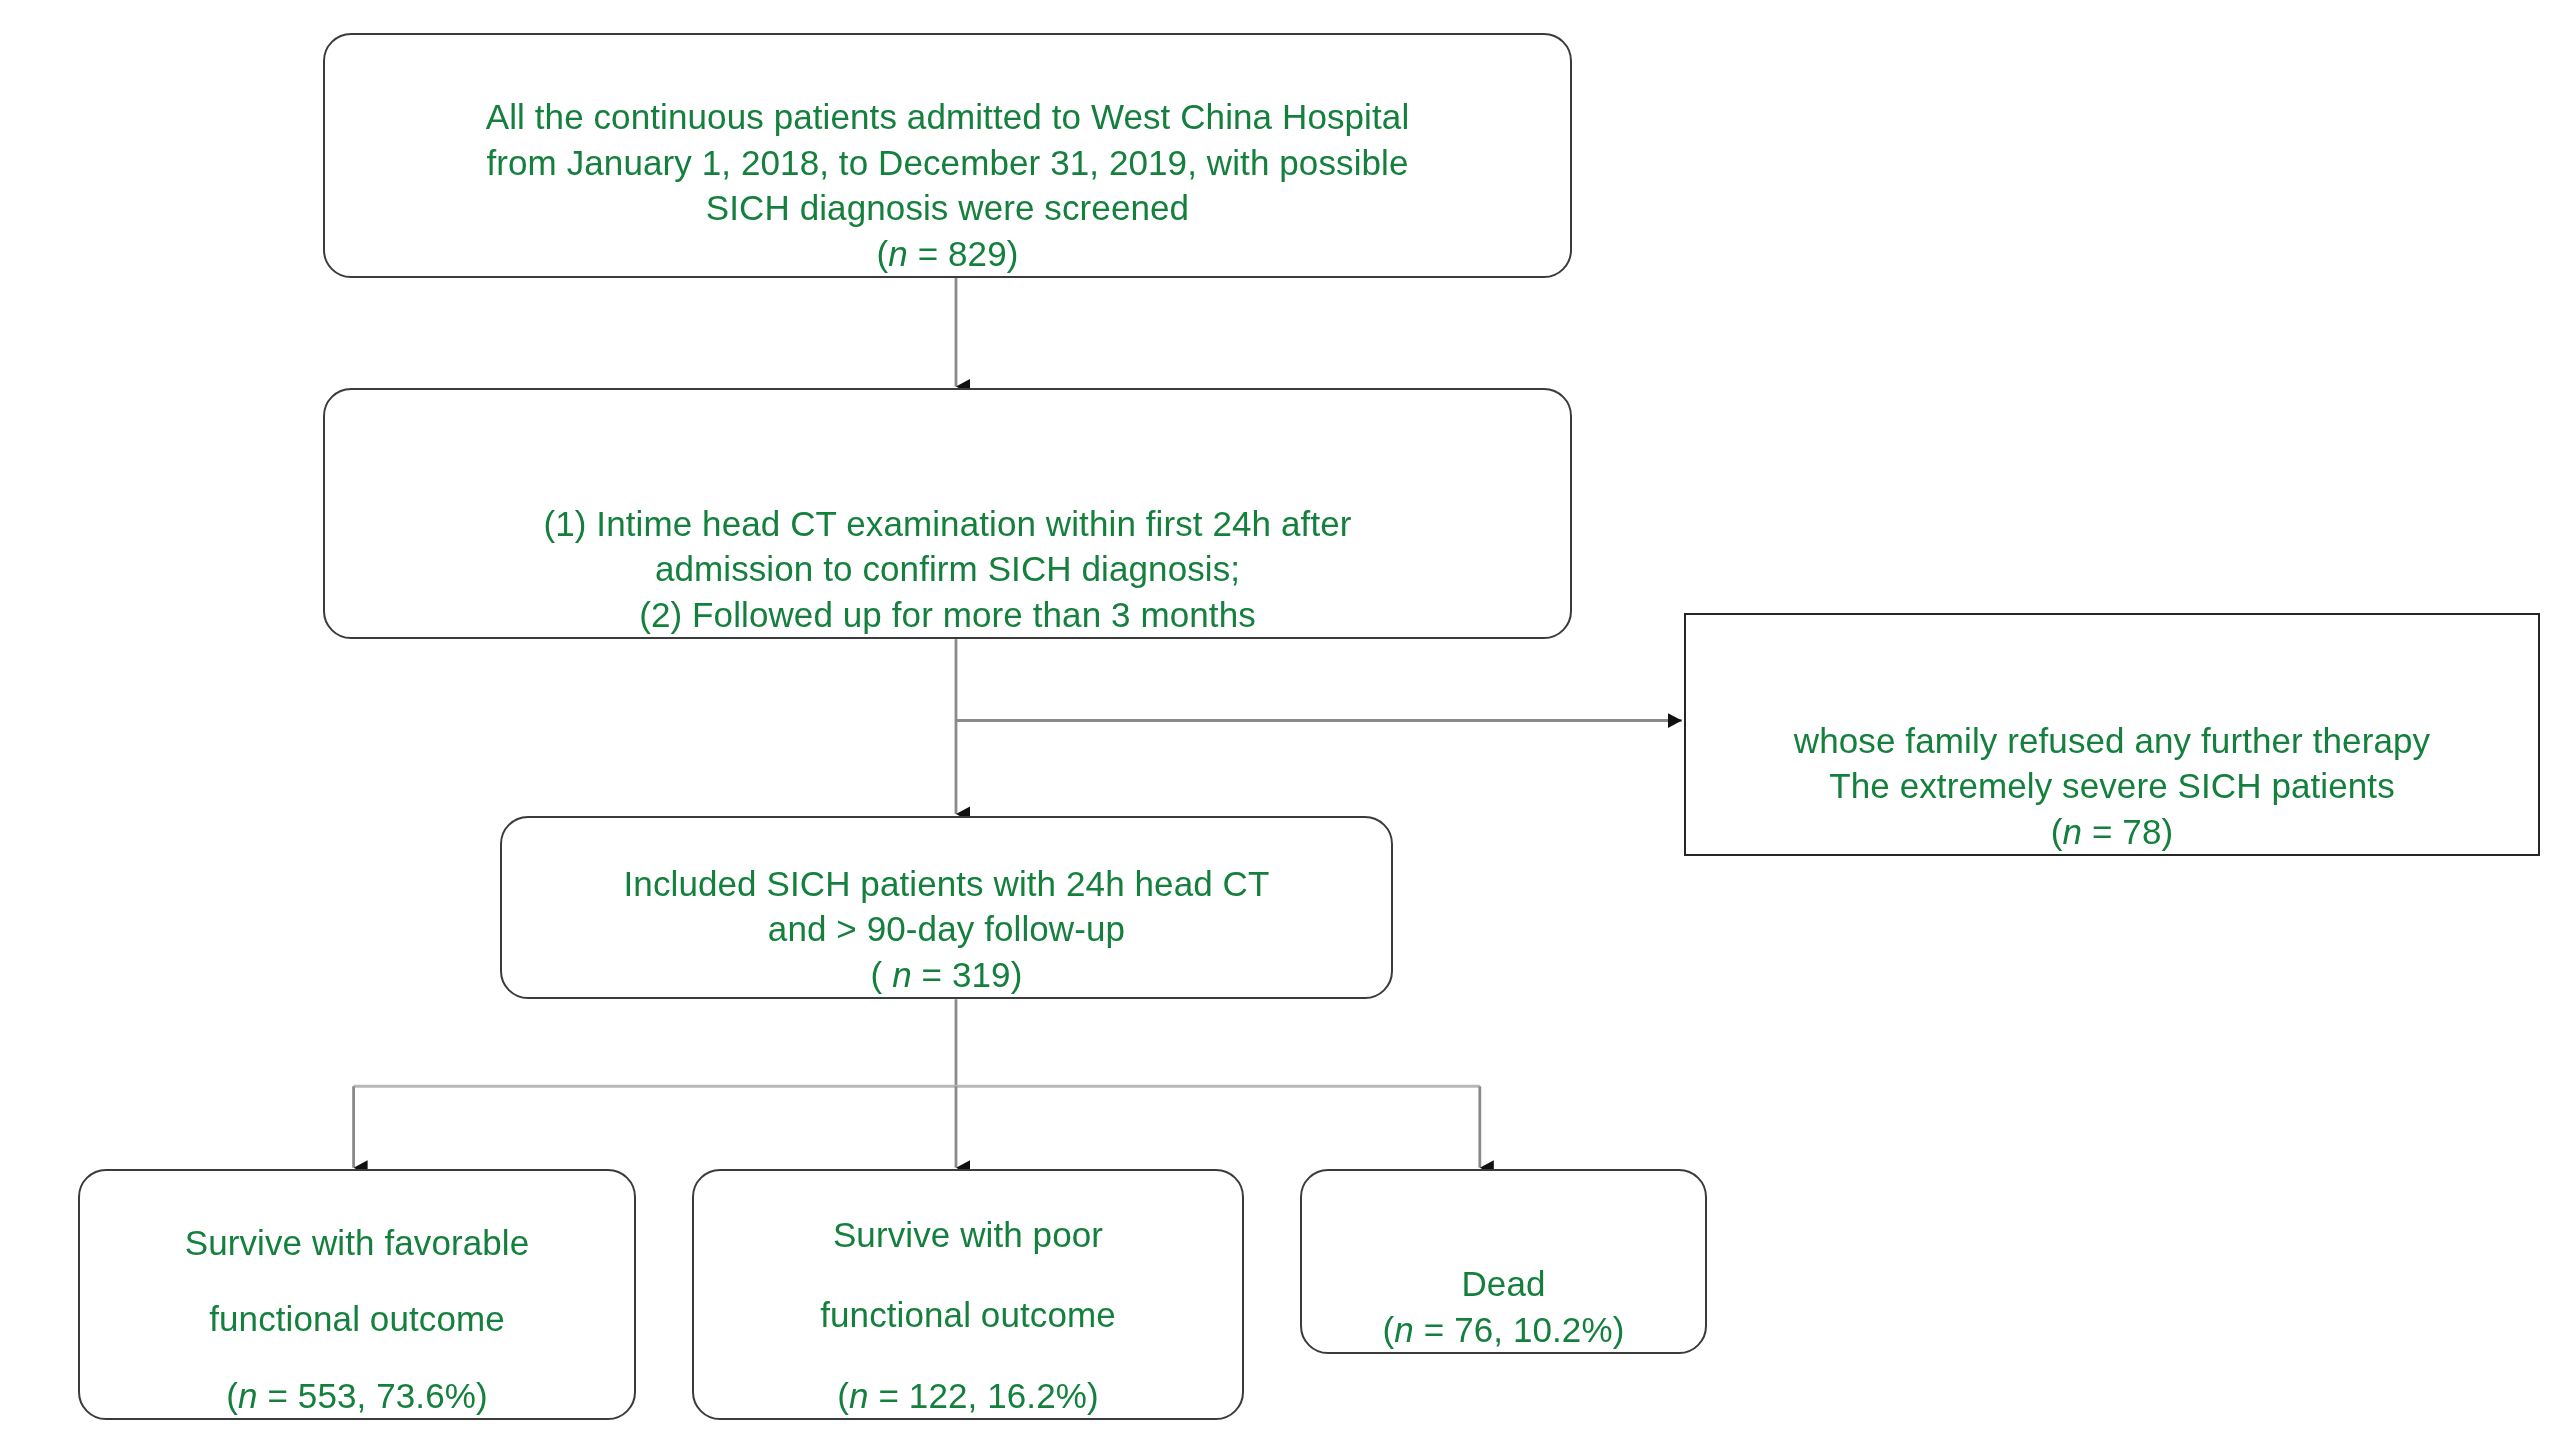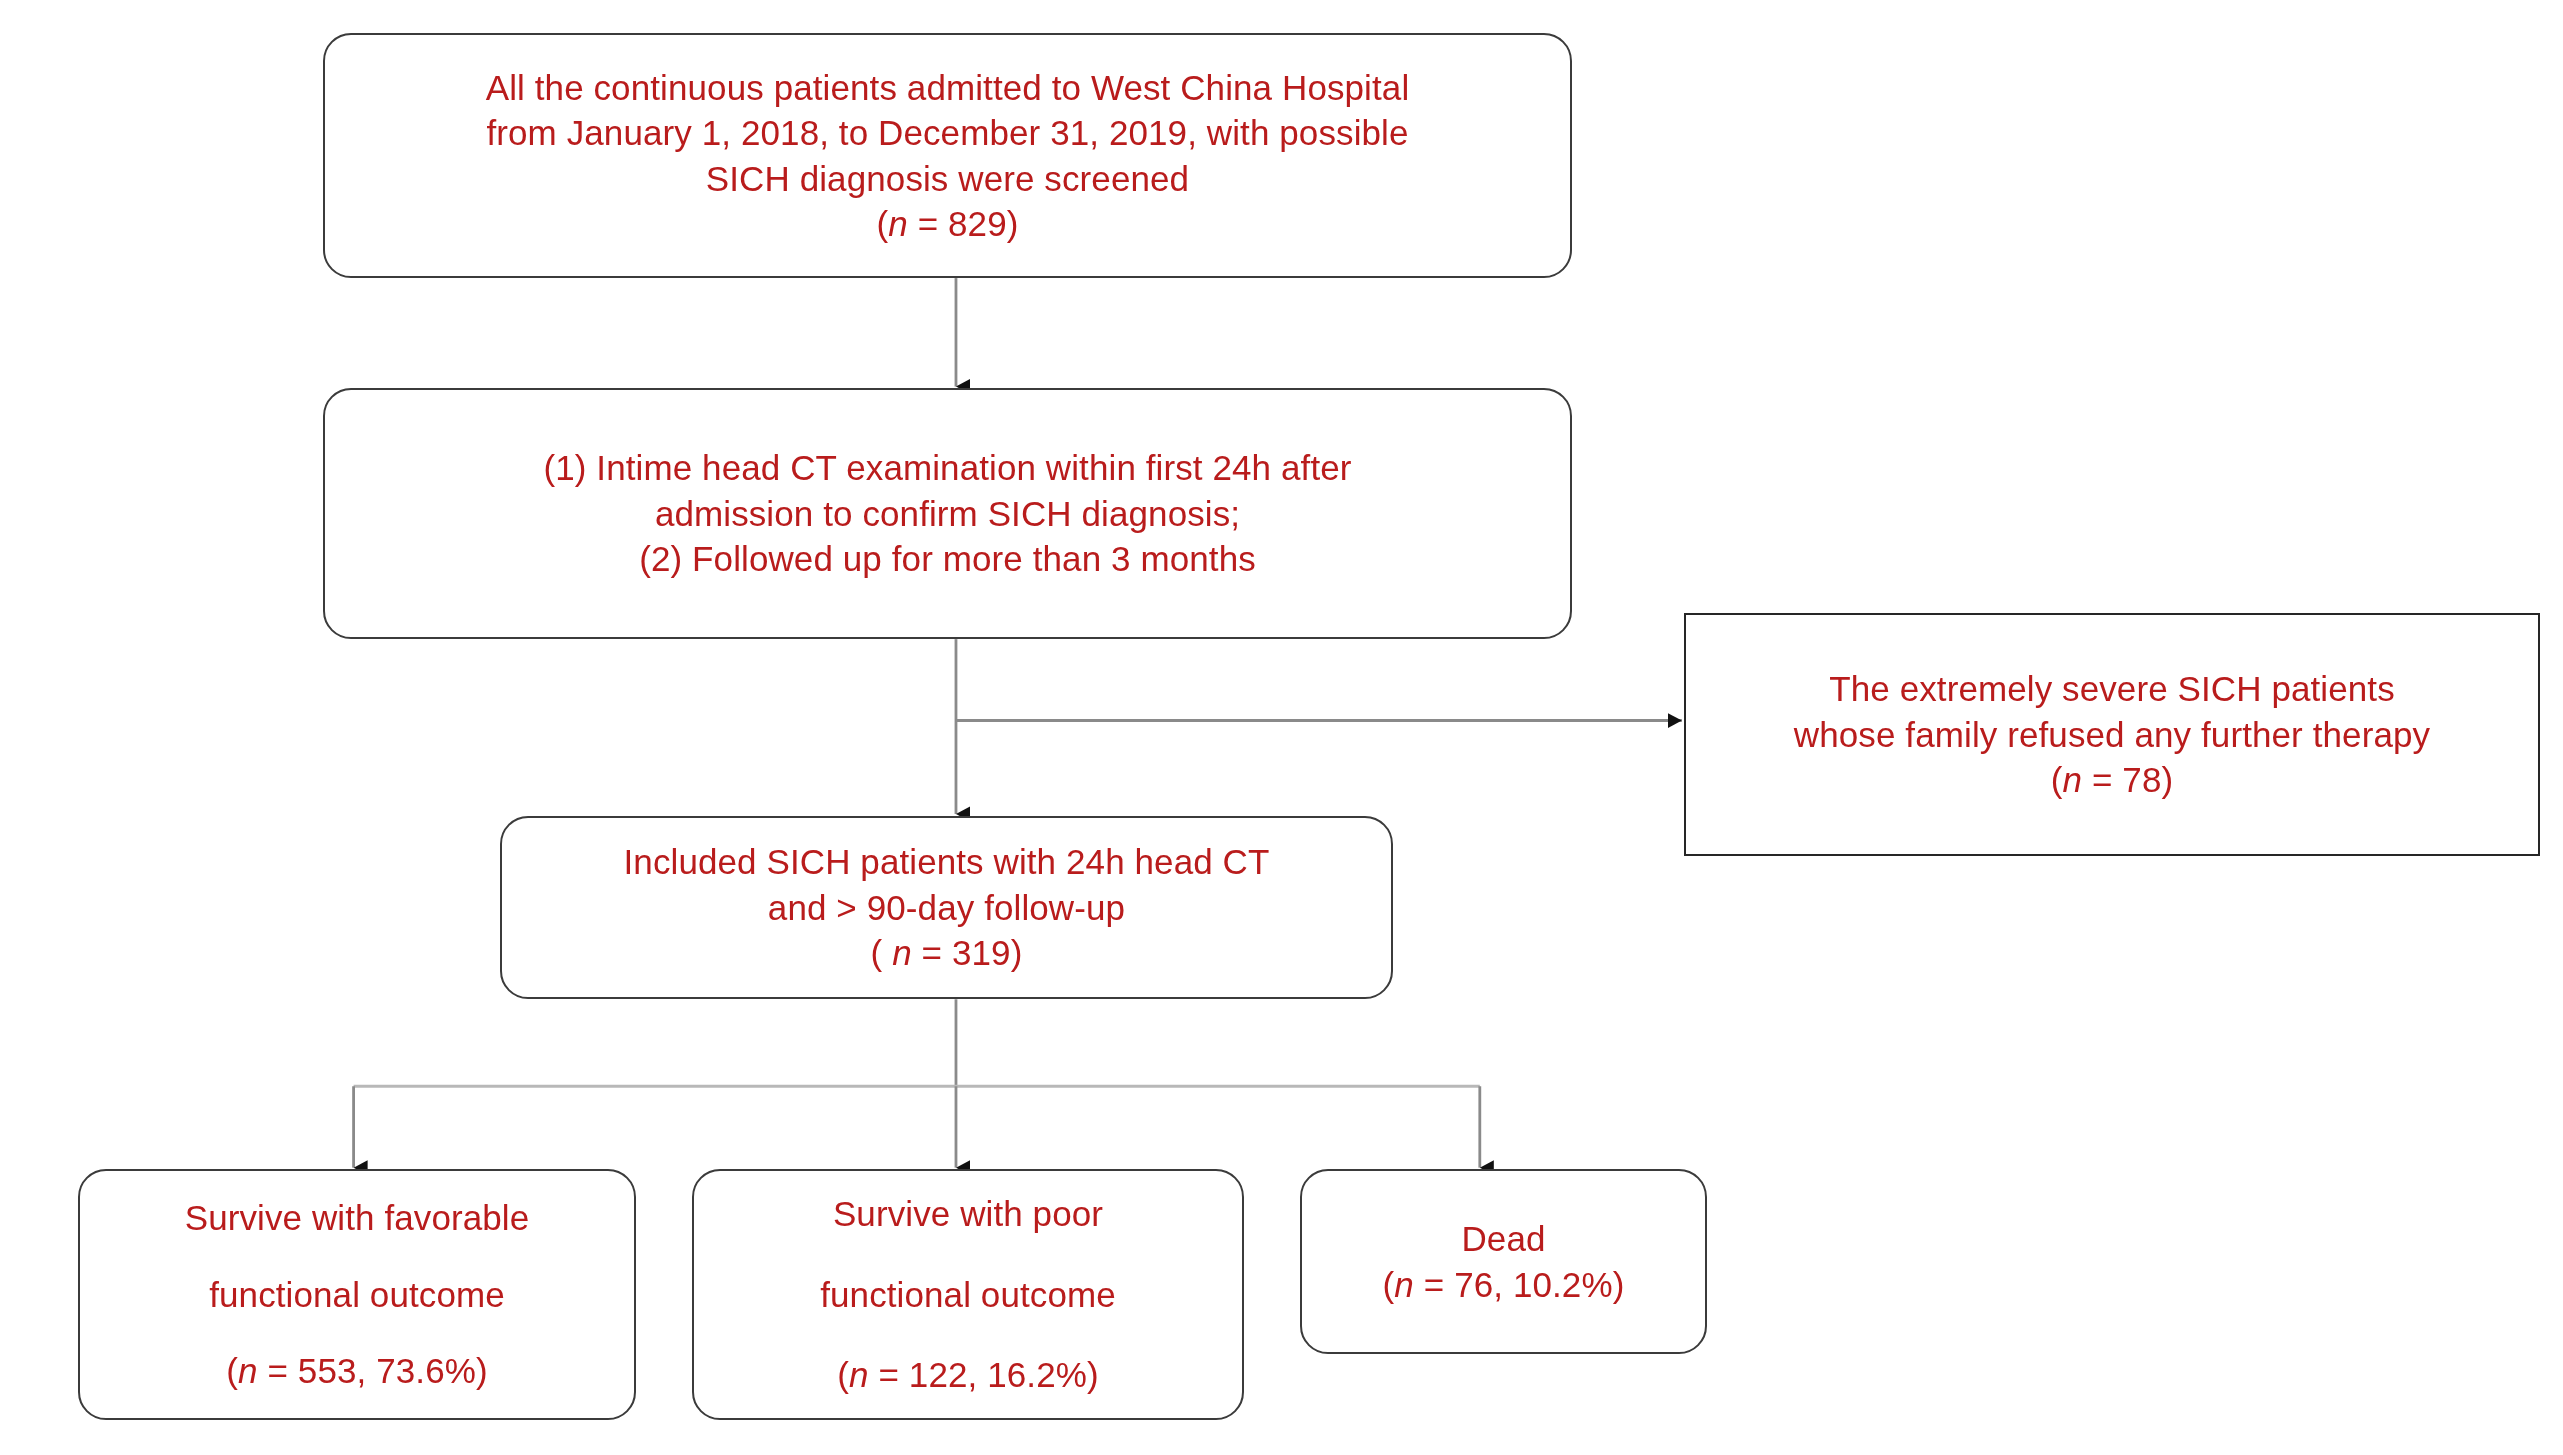--- a/index.html
+++ b/index.html
@@ -27,23 +27,23 @@
     pointer-events: none;
   }
   .node {
     position: absolute;
     box-sizing: border-box;
     background: #ffffff;
     border: 2.8px solid #3b3b3b;
     display: flex;
     flex-direction: column;
     align-items: center;
-    justify-content: center;
+    justify-content: flex-end;
     text-align: center;
-    color: #b91c1c;
+    color: #15803d;
     font-size: 35px;
     line-height: 1.30;
     letter-spacing: 0.1px;
     z-index: 2;
   }
   .node.rounded {
     border-radius: 28px;
   }
   .node.square {
     border-radius: 0;
@@ -103,22 +103,22 @@
     <span class="line"><span>(</span><span class="ital">n</span><span> = 829)</span></span>
   </div>
 
   <div class="node rounded" id="node-criteria">
     <span class="line">(1) Intime head CT examination within first 24h after</span>
     <span class="line">admission to confirm SICH diagnosis;</span>
     <span class="line">(2) Followed up for more than 3 months</span>
   </div>
 
   <div class="node square" id="node-excluded">
+    <span class="line">whose family refused any further therapy</span>
     <span class="line">The extremely severe SICH patients</span>
-    <span class="line">whose family refused any further therapy</span>
     <span class="line"><span>(</span><span class="ital">n</span><span> = 78)</span></span>
   </div>
 
   <div class="node rounded" id="node-included">
     <span class="line">Included SICH patients with 24h head CT</span>
     <span class="line">and &gt; 90-day follow-up</span>
     <span class="line"><span>( </span><span class="ital">n</span><span> = 319)</span></span>
   </div>
 
   <div class="node rounded" id="node-favorable">

